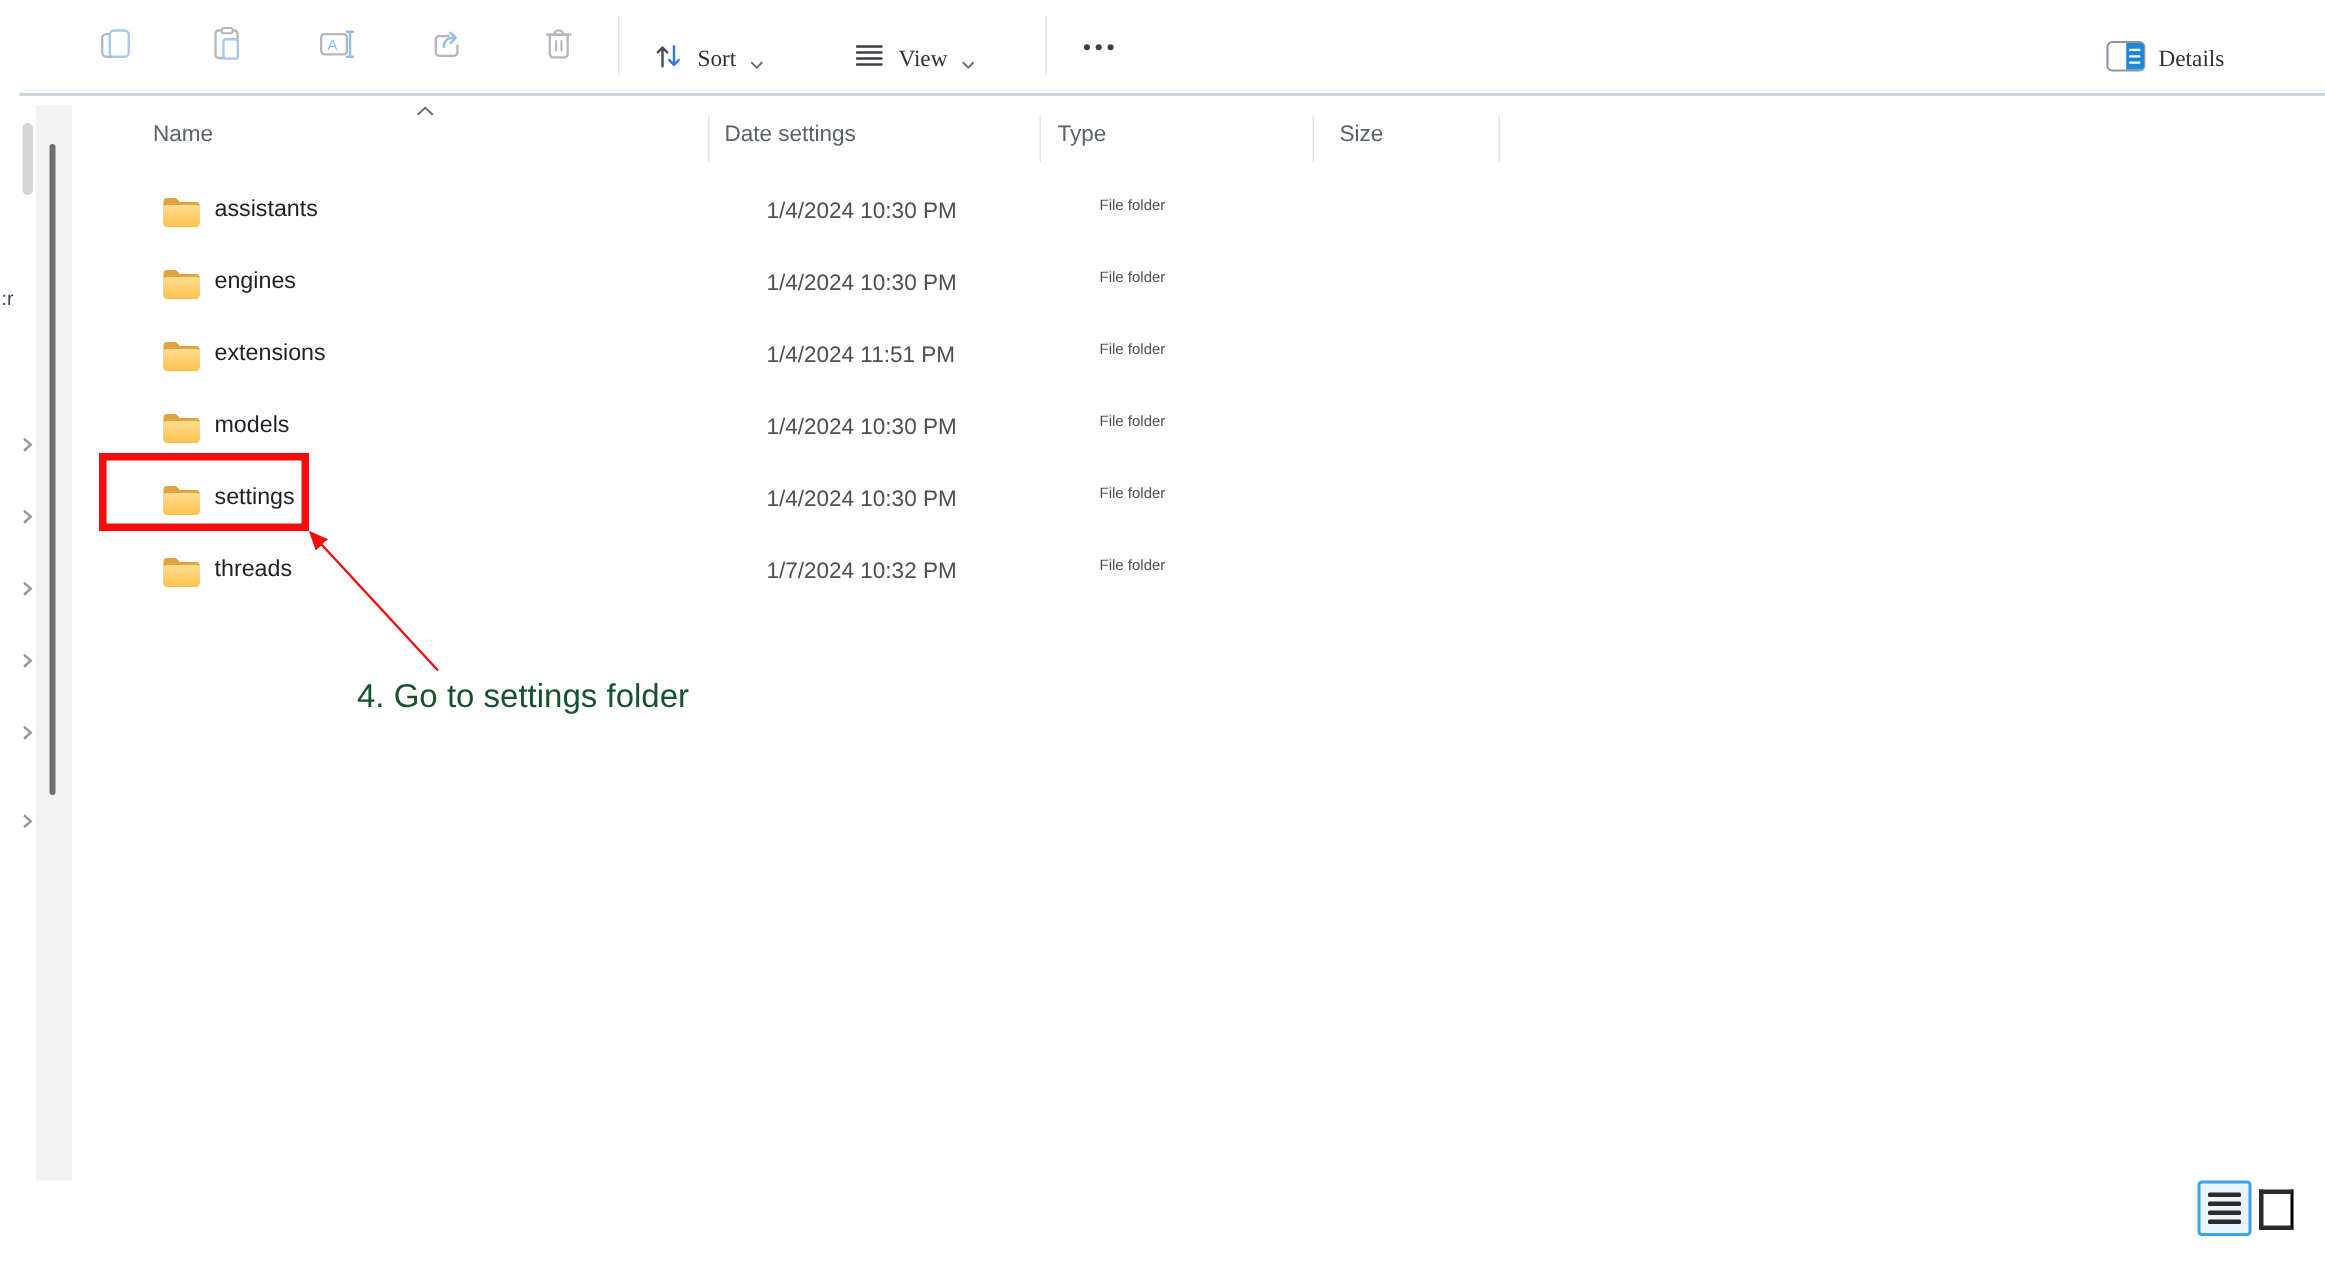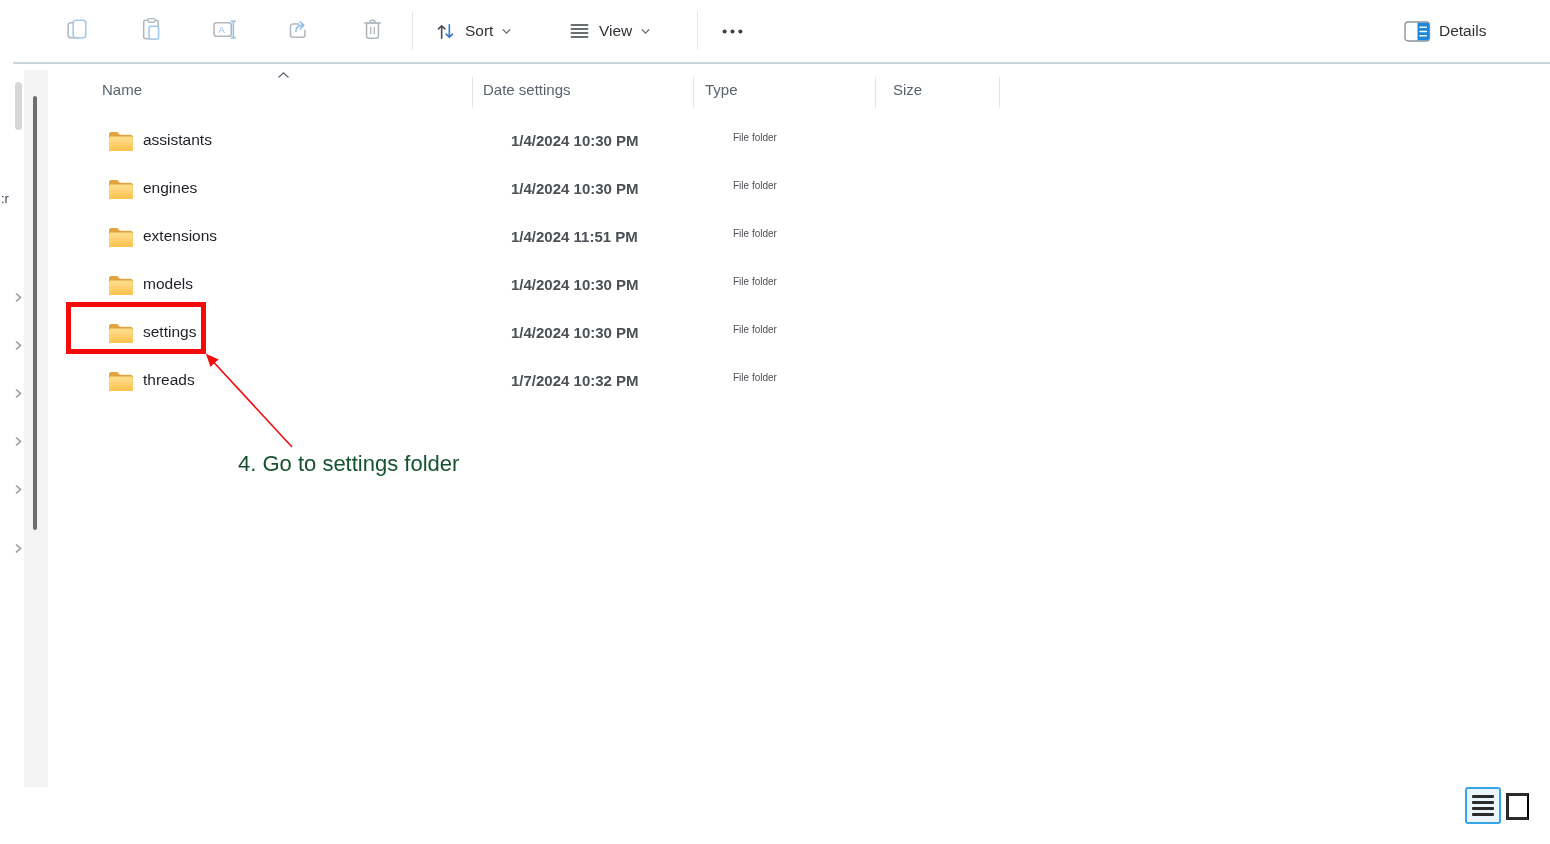--- a/index.html
+++ b/index.html
@@ -4,44 +4,44 @@
 <style>
   * { box-sizing: border-box; margin: 0; padding: 0; }
   html,body { width:1550px; height:844px; }
   body { font-family:"Liberation Sans", sans-serif; background:#fff; overflow:hidden; }
   #screen { position:relative; width:1550px; height:844px; background:#fff; }
 
   
   .toolbar { position:absolute; top:0; left:0; width:100%; height:62px; background:#fff; }
   .tb-btn { position:absolute; top:13px; width:36px; height:36px; display:flex; align-items:center;
             justify-content:center; background:none; border:none; border-radius:4px; cursor:default; }
-  .tb-group { position:absolute; top:13px; height:36px; display:flex; align-items:center; gap:8px;
+  .tb-group { position:absolute; top:13px; height:36px; display:flex; align-items:flex-end; gap:8px;
               background:none; border:none; font-size:15.5px; color:#2f3237;
-              font-family:Liberation Sans, sans-serif; }
+              font-family:Liberation Serif, serif; }
   .tb-divider { position:absolute; top:11px; width:1px; height:39px; background:#e6e6e6; }
   .tb-hairline { position:absolute; top:62px; left:13px; right:0; height:2px; background:#ccd5da; }
 
   
   .nav-track { position:absolute; left:24px; top:70px; width:24px; height:717px; background:#f3f3f3; }
   .nav-thumb-dark { position:absolute; left:33px; top:96px; width:4px; height:434px; background:#6e6e6e; border-radius:2px; }
   .nav-thumb-mini { position:absolute; left:15px; top:82px; width:7px; height:48px; background:#d7d7d7; border-radius:4px; }
   .nav-clipped-text { position:absolute; left:1px; top:191px; font-size:13px; color:#33415c; }
   .nav-chevron { position:absolute; left:13px; width:11px; height:11px; }
 
   
   .col-label { position:absolute; top:81px; font-size:15px; color:#5b626e;text-align:center; }
   .col-divider { position:absolute; top:77px; width:1px; height:31px; background:#e3e6e8; }
   .sort-caret { position:absolute; left:276px; top:66px; }
 
   
   #rows { position:absolute; top:117px; left:0; width:100%; }
   .row { position:relative; height:48px; width:100%;margin-left:28px; }
   .folder-icon { position:absolute; left:80px; top:13px; width:26px; height:22px; }
   .fname { position:absolute; left:115px; top:14px; font-size:15.5px; color:#1d2027; }
-  .fdate { position:absolute; left:483px; top:15px; font-size:15px; color:#4c5056;font-weight:bold; }
+  .fdate { position:absolute; left:483px; top:15px; font-size:15px; color:#4c5056; }
   .ftype { position:absolute; left:705px; top:15px; font-size:10px; color:#4c5056; }
   .fsize { position:absolute; left:893px; top:15px; font-size:15px; color:#4c5056; }
 
   
   .annot-box { position:absolute; left:66px; top:302px; width:140px; height:52px;
                border:5px solid #f40b0b; pointer-events:none; }
   .annot-arrow { position:absolute; left:190px; top:340px; pointer-events:none; }
   .annot-text { position:absolute; left:238px; top:451px; font-size:22px; color:#14532d; }
 
   

